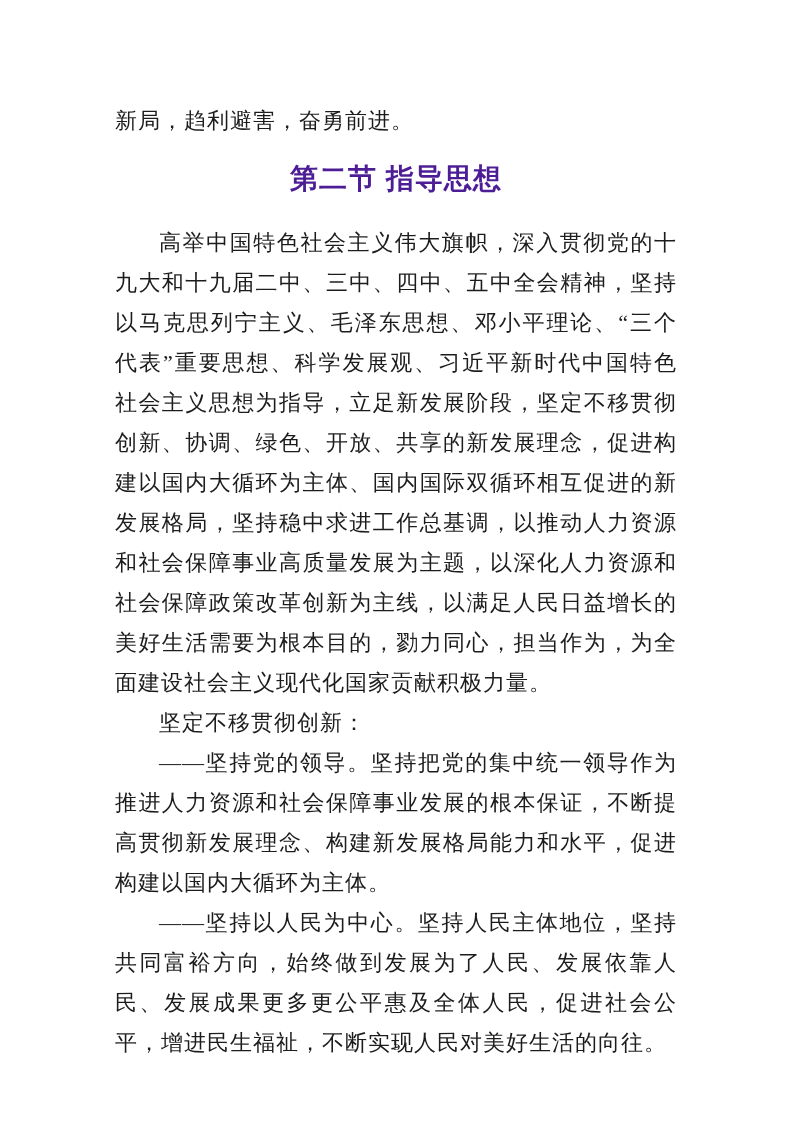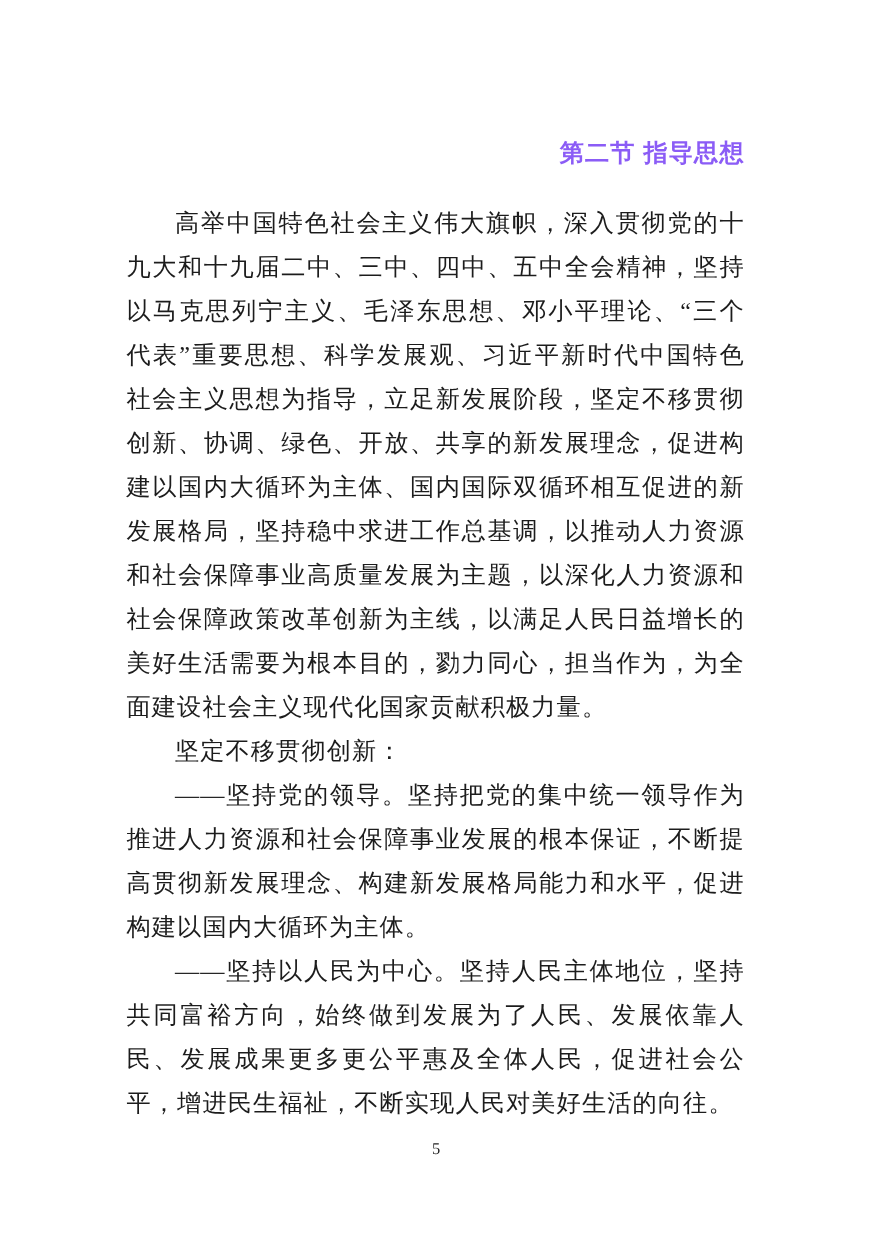--- a/index.html
+++ b/index.html
@@ -32,43 +32,44 @@
     text-justify: inter-ideograph;
     word-break: break-all;
   }
   .indent-2em {
     text-indent: 2em;
   }
   .section-heading {
     margin: 18px 0 24px 0;
     font-family: "Liberation Sans", "DejaVu Sans", sans-serif;
     font-weight: bold;
-    font-size: 22px;
+    font-size: 28px;
     line-height: 40px;
     letter-spacing: 1px;
-    text-align: right;
-    color: #8b5cf6;
+    text-align: center;
+    color: #4c1d95;
   }
   .page-number {
     position: absolute;
     left: 0;
     right: 0;
     top: 1036px;
     text-align: center;
     font-size: 15px;
     line-height: 18px;
     color: #1c1c1c;
   }
 </style>
 </head>
 <body>
 
 <div class="page">
   <div class="content">
 
+    <p class="body-para">新局，趋利避害，奋勇前进。</p>
 
     <h2 class="section-heading">第二节 指导思想</h2>
 
     <p class="body-para indent-2em">高举中国特色社会主义伟大旗帜，深入贯彻党的十九大和十九届二中、三中、四中、五中全会精神，坚持以马克思列宁主义、毛泽东思想、邓小平理论、“三个代表”重要思想、科学发展观、习近平新时代中国特色社会主义思想为指导，立足新发展阶段，坚定不移贯彻创新、协调、绿色、开放、共享的新发展理念，促进构建以国内大循环为主体、国内国际双循环相互促进的新发展格局，坚持稳中求进工作总基调，以推动人力资源和社会保障事业高质量发展为主题，以深化人力资源和社会保障政策改革创新为主线，以满足人民日益增长的美好生活需要为根本目的，勠力同心，担当作为，为全面建设社会主义现代化国家贡献积极力量。</p>
 
     <p class="body-para indent-2em">坚定不移贯彻创新：</p>
 
     <p class="body-para indent-2em">——坚持党的领导。坚持把党的集中统一领导作为推进人力资源和社会保障事业发展的根本保证，不断提高贯彻新发展理念、构建新发展格局能力和水平，促进构建以国内大循环为主体。</p>
 
     <p class="body-para indent-2em">——坚持以人民为中心。坚持人民主体地位，坚持共同富裕方向，始终做到发展为了人民、发展依靠人民、发展成果更多更公平惠及全体人民，促进社会公平，增进民生福祉，不断实现人民对美好生活的向往。</p>

